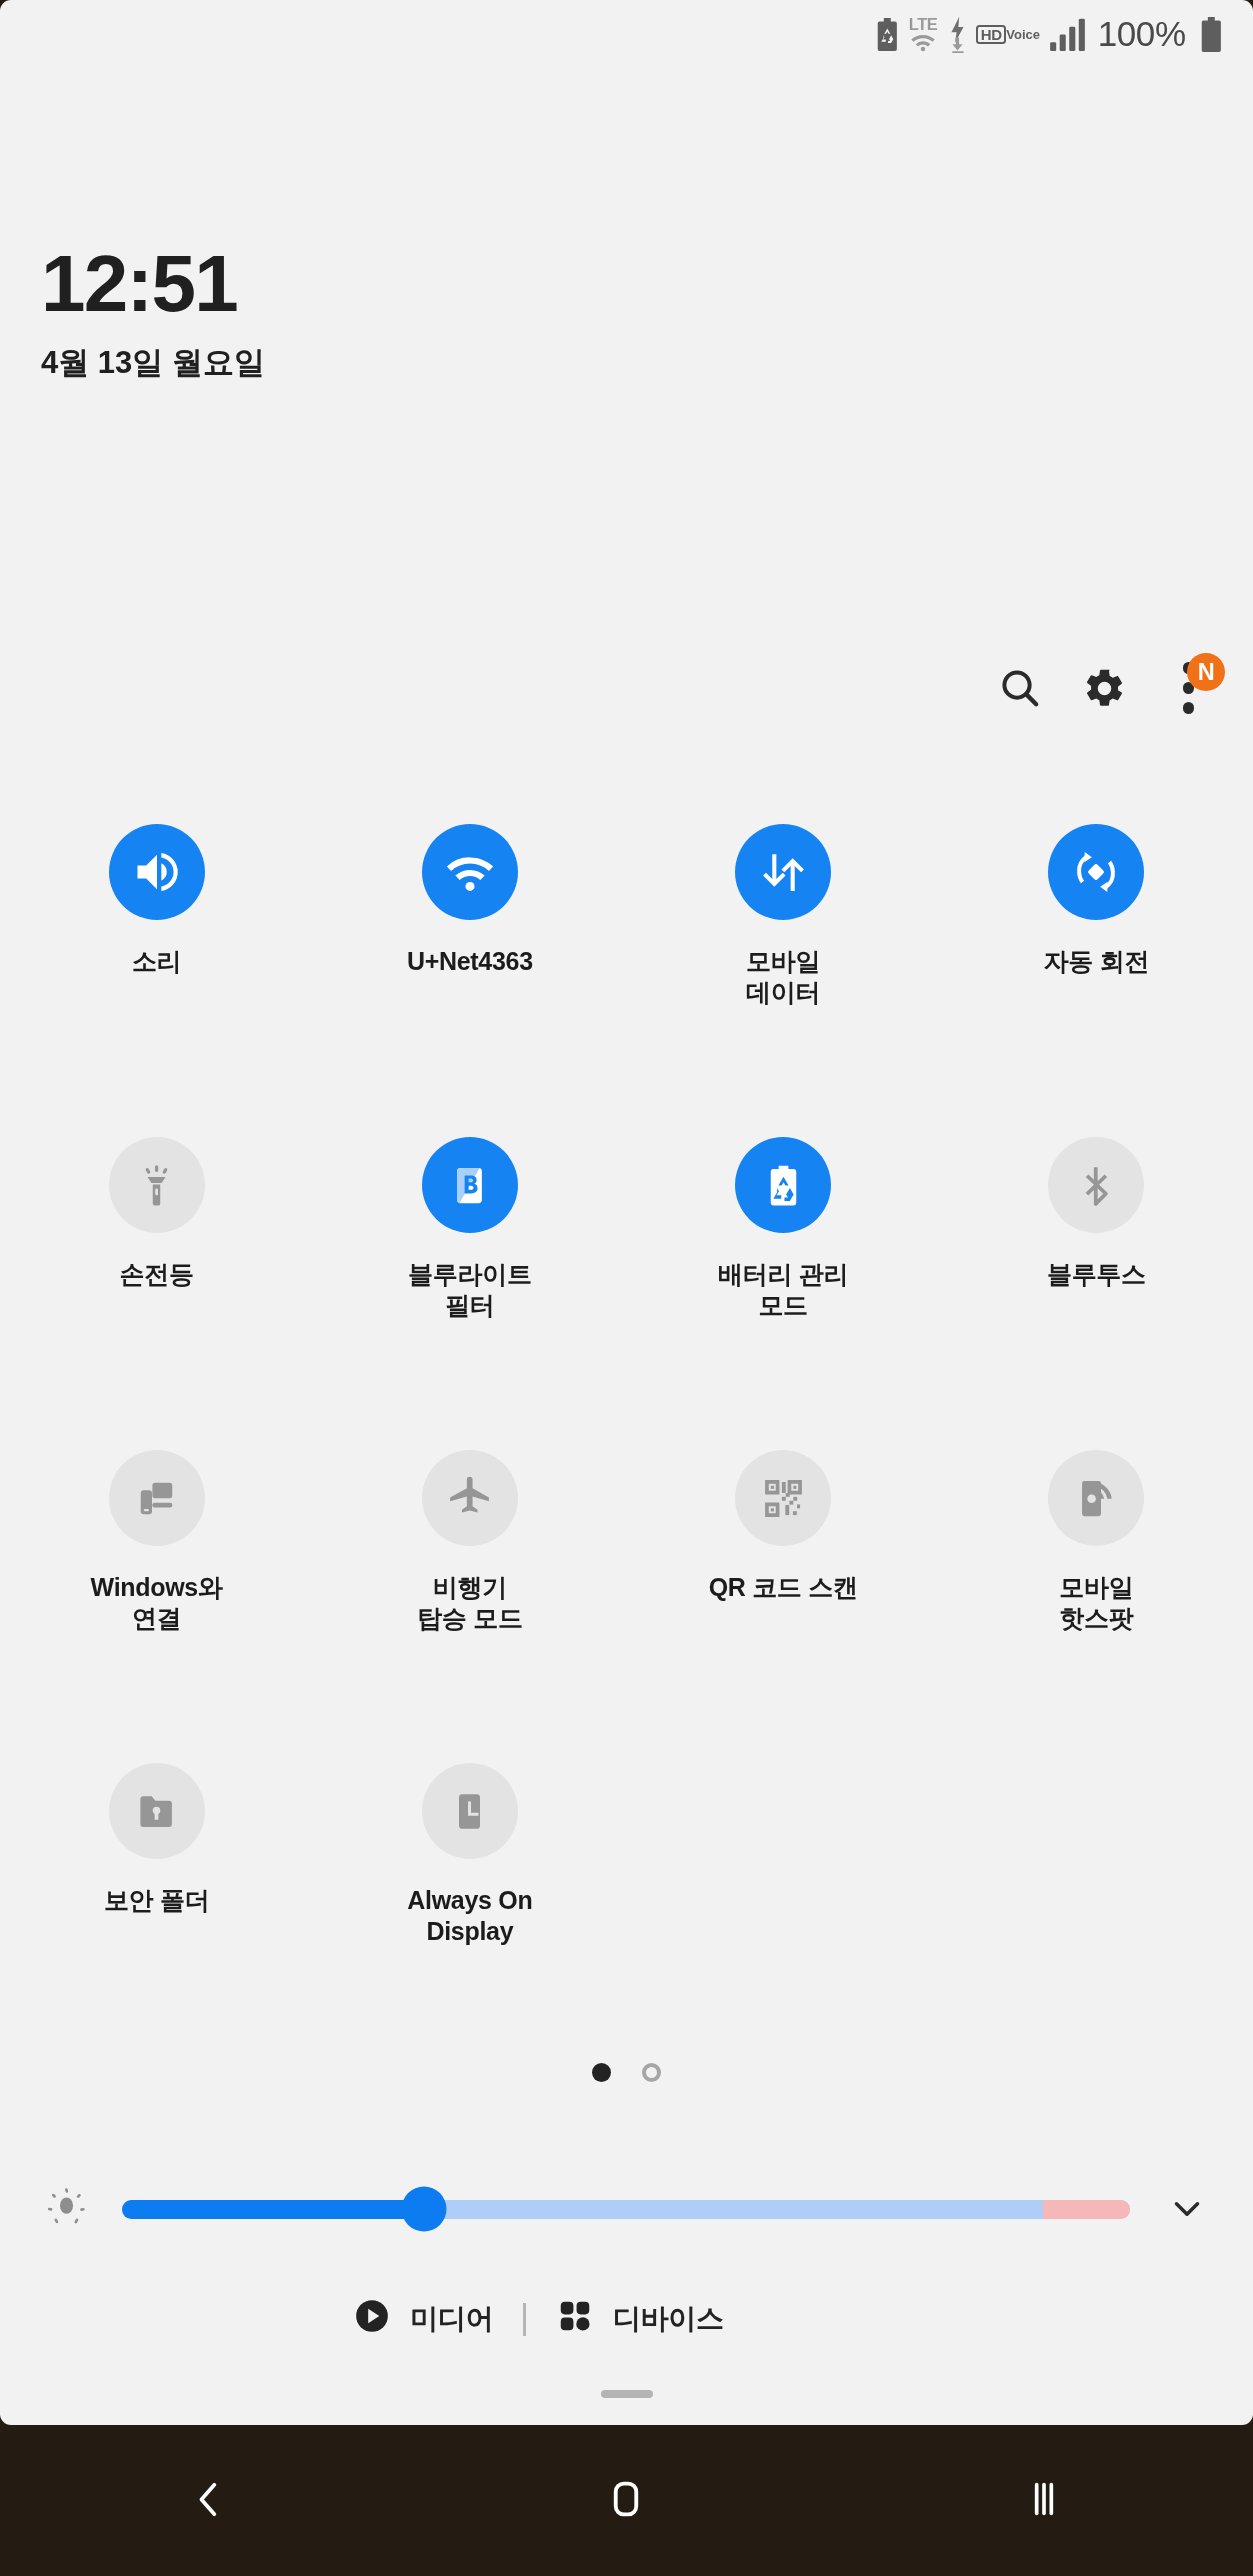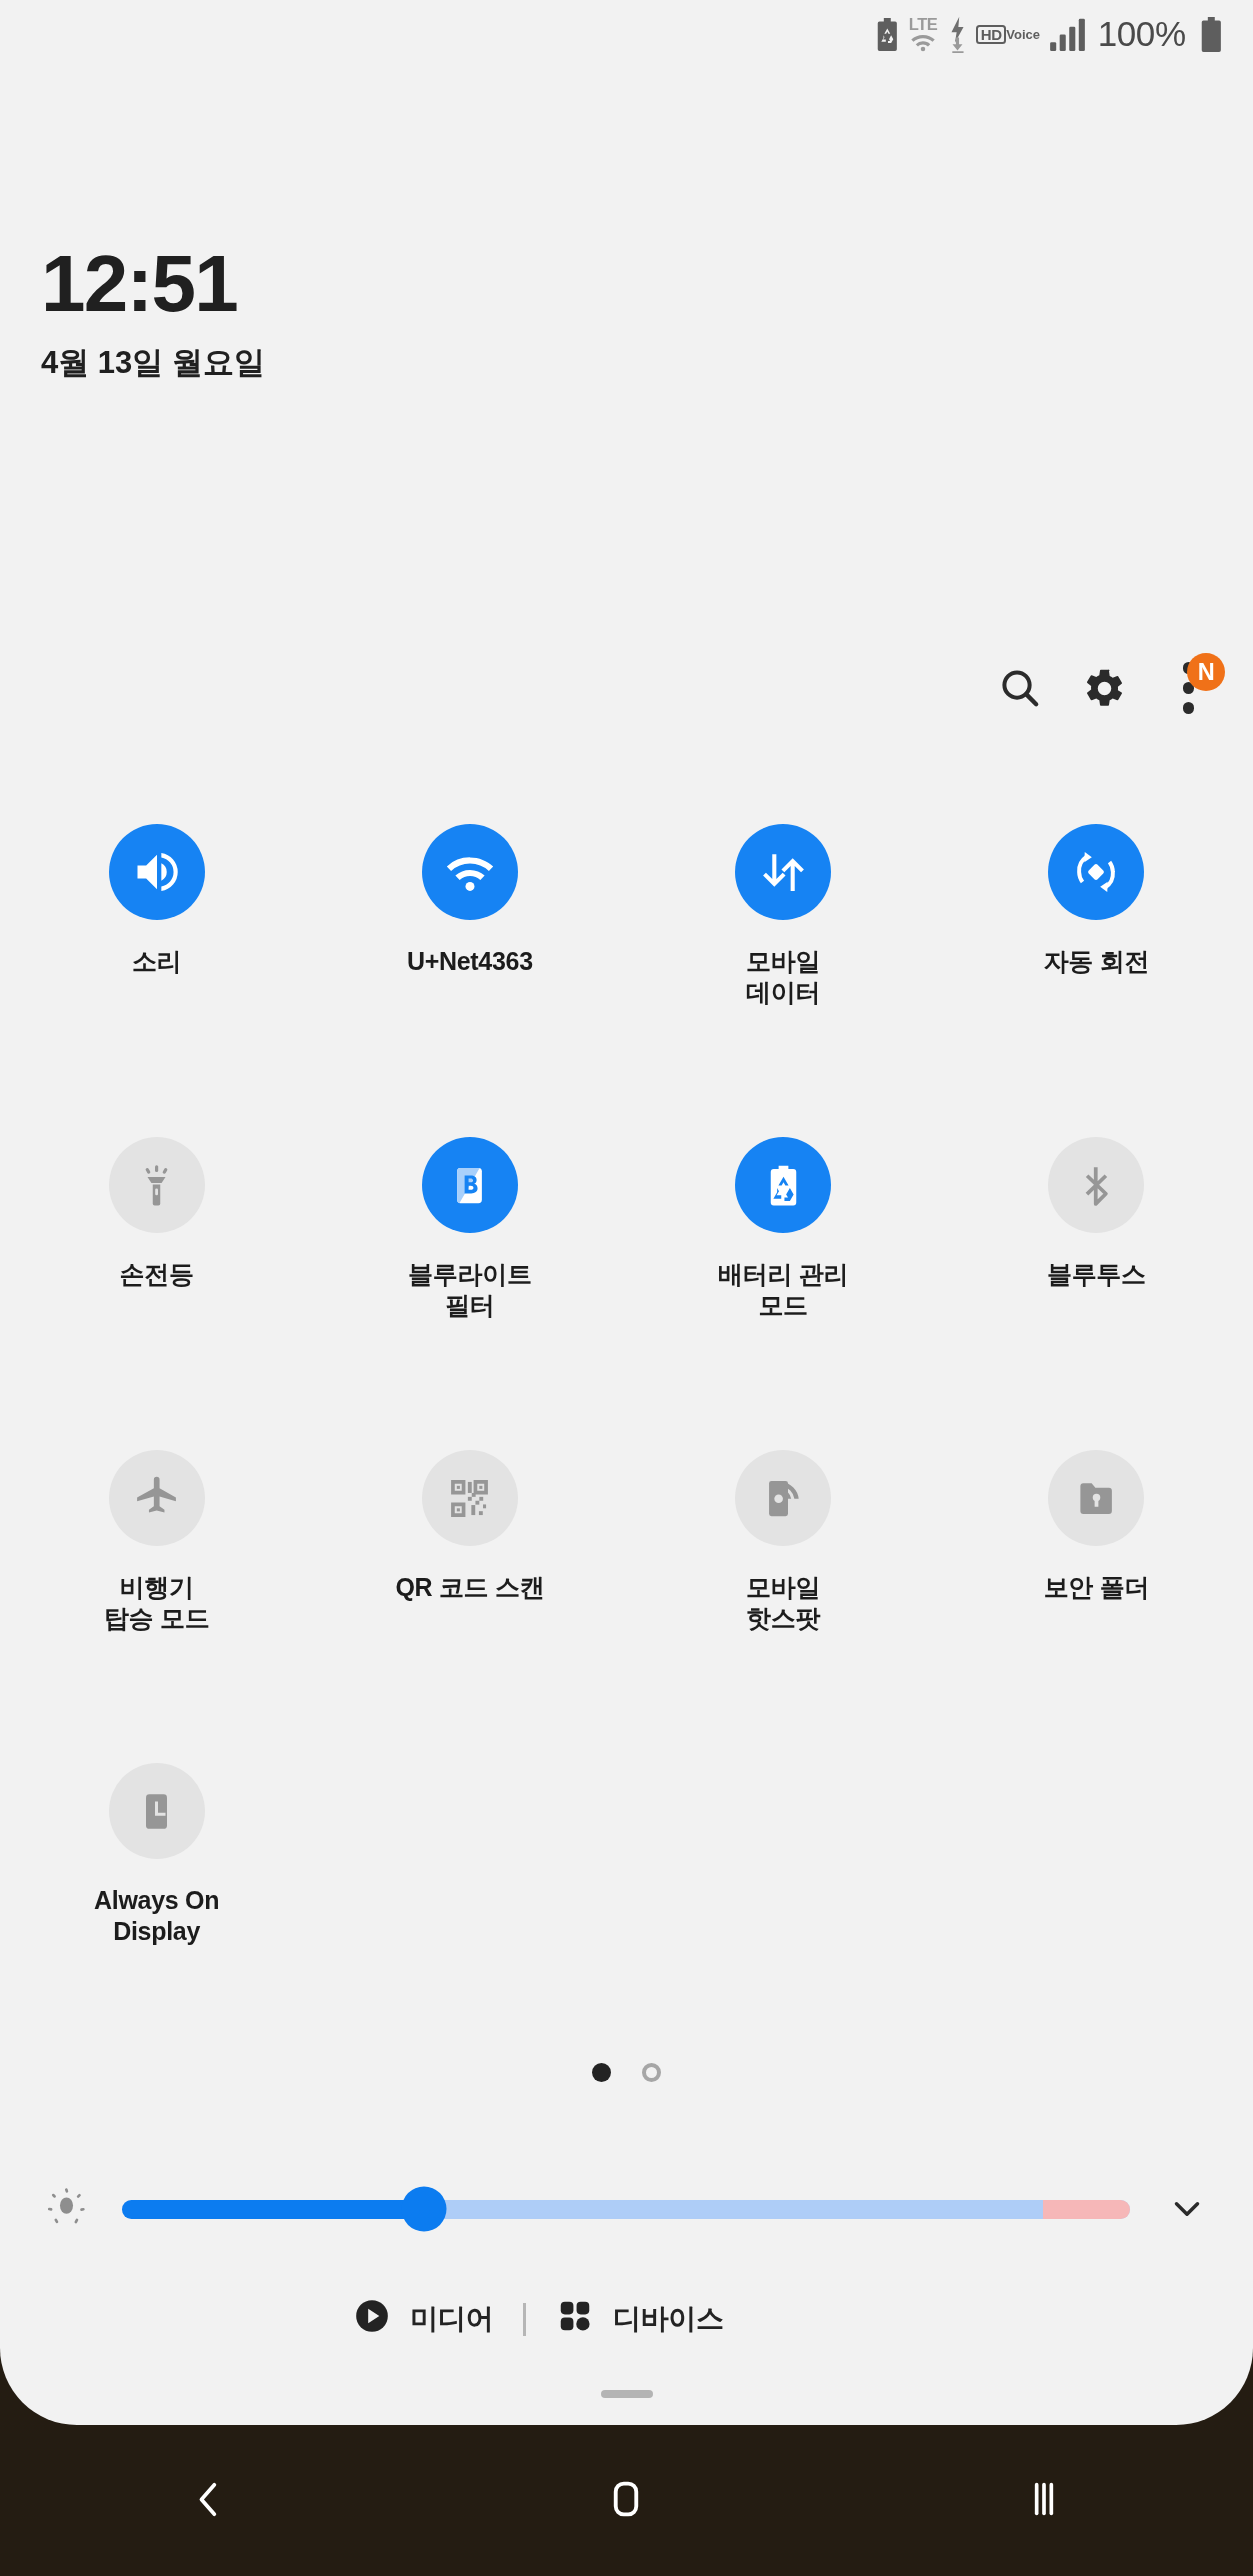--- a/index.html
+++ b/index.html
@@ -8,21 +8,21 @@
     background:#241c12;
     font-family:"Liberation Sans","DejaVu Sans",sans-serif;
     overflow:hidden;
   }
   #screen { position:relative; width:1253px; height:2576px; background:#241c12; }
 
   
   #panel {
     position:absolute; left:0; top:0; width:1253px; height:2425px;
     background:#f2f2f2;
-    border-bottom-left-radius:77px; border-bottom-right-radius:77px;
+    border-bottom-left-radius:77px; border-bottom-right-radius:77px;border-radius:11px;
   }
 
   
   #statusbar {
     position:absolute; left:0; top:0; width:1253px; height:68px;
     display:flex; align-items:center; justify-content:flex-end;
     padding-right:30px; gap:9.6px;
   }
   .sb-ico { display:flex; align-items:center; color:#5e5e5e; }
   .sb-pct {
@@ -322,20 +322,31 @@
 
       <div class="tile">
         <div class="tile-ico off">
           <svg width="45" height="45" viewBox="0 0 24 24">
             <path fill="none" stroke="#969696" stroke-width="2" stroke-linejoin="round" d="M11.6 2.2v19.6l5.4-5.4-10-9.6M6.9 16.6l10.1-9.8"></path>
           </svg>
         </div>
         <div class="tile-label">블루투스</div>
       </div>
 
+      <div class="tile">
+        <div class="tile-ico off">
+          <svg width="45" height="45" viewBox="0 0 24 24">
+            <rect fill="#969696" x="9.8" y="3.6" width="10.6" height="8.2" rx="1.4"></rect>
+            <rect fill="#969696" x="9.8" y="14.2" width="10.6" height="2.6" rx="1.1"></rect>
+            <rect fill="#969696" x="3.6" y="7.6" width="6" height="12.8" rx="1.6"></rect>
+            <rect fill="#e3e3e3" x="5.2" y="17.6" width="2.8" height="1.2" rx="0.6"></rect>
+          </svg>
+        </div>
+        <div class="tile-label">Windows와<br>연결</div>
+      </div>
 
       <div class="tile">
         <div class="tile-ico off">
           <svg width="49" height="49" viewBox="0 0 24 24">
             <path fill="#969696" d="M21.5 13.4v-1.9l-8-4.5V2.8a1.4 1.4 0 1 0-2.8 0V7L2.5 11.5v1.9l8.2-2.4v4.8l-2.4 1.7v1.4l3.8-1 3.8 1v-1.4l-2.4-1.7V11z"></path>
           </svg>
         </div>
         <div class="tile-label">비행기<br>탑승 모드</div>
       </div>
 

